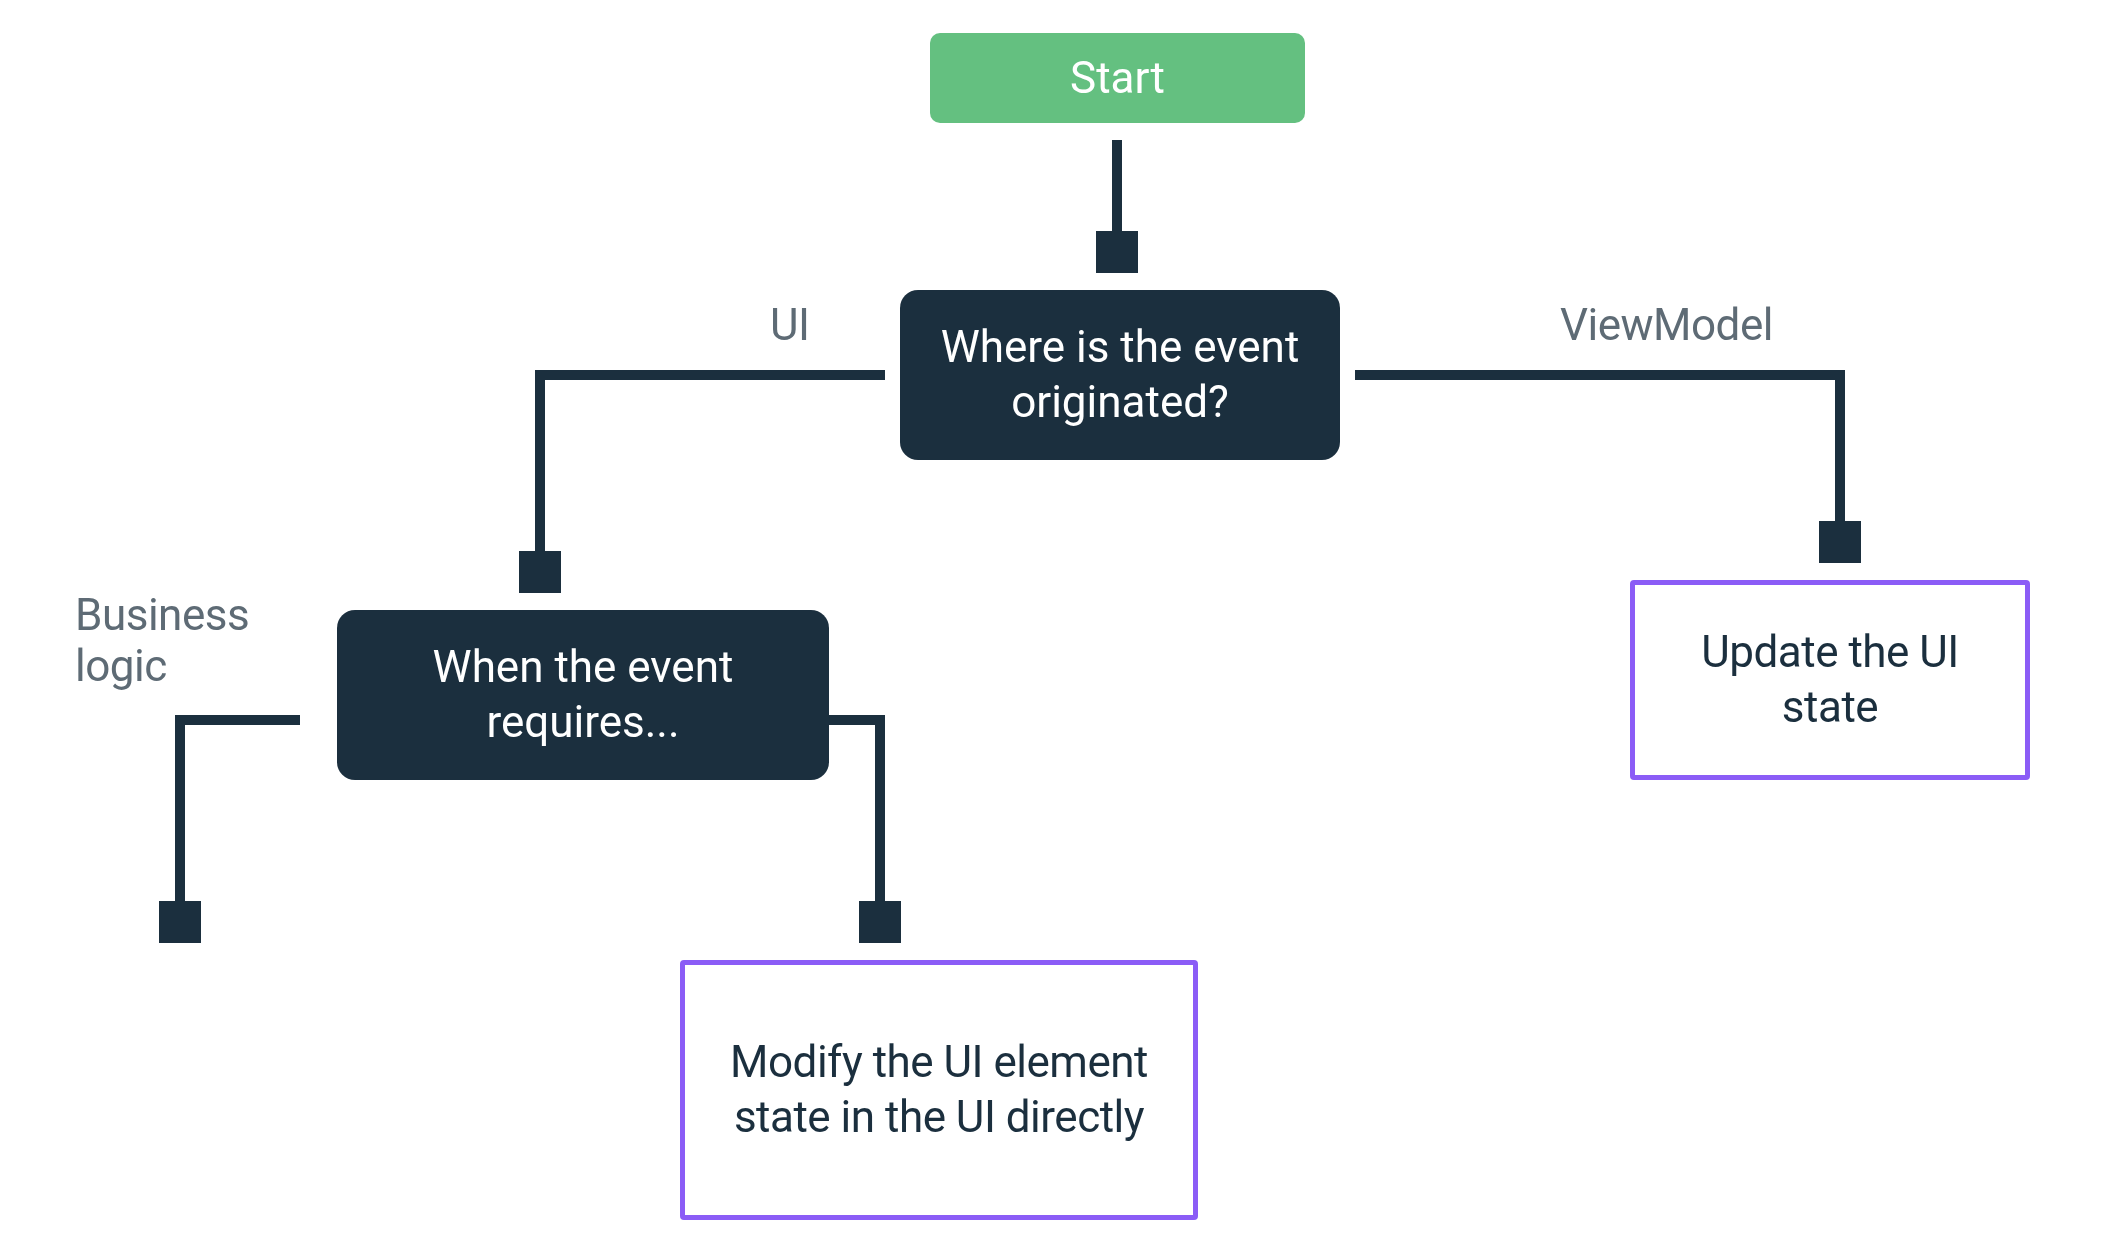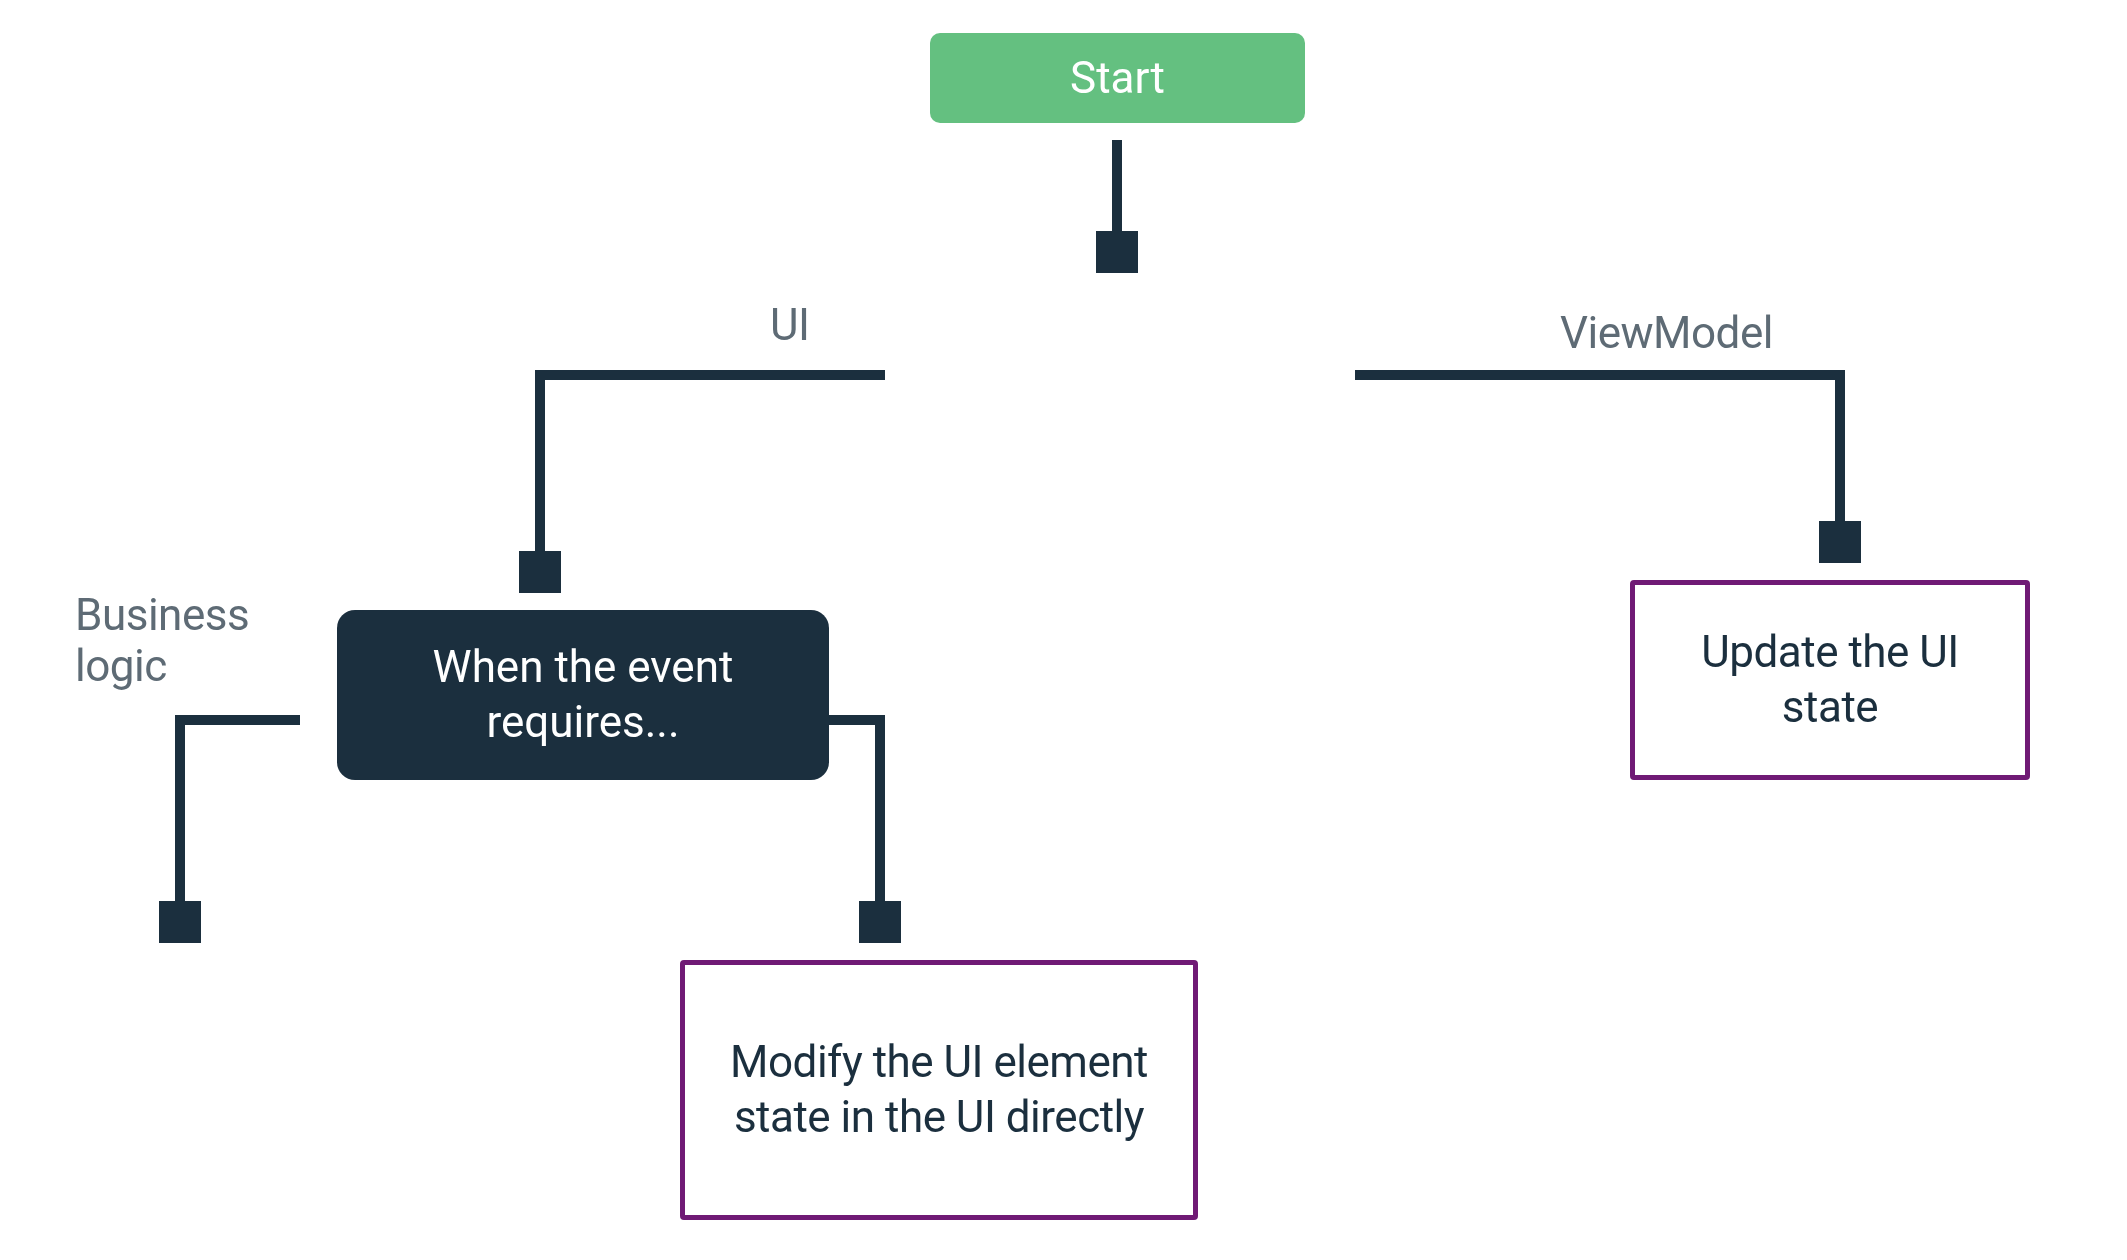--- a/index.html
+++ b/index.html
@@ -32,21 +32,21 @@
     border-radius: 10px;
   }
   .decision {
     background: #1b2f3e;
     color: #ffffff;
     font-size: 44px;
   }
   .result {
     background: #ffffff;
     color: #1b2f3e;
-    border: 5px solid #701a75;
+    border: 5px solid #8b5cf6;
     border-radius: 4px;
     font-size: 44px;
     letter-spacing: -0.5px;
   }
   .edge-label {
     position: absolute;
     color: #5e6b75;
     font-size: 44px;
     letter-spacing: -0.5px;
     line-height: 1.15;
@@ -67,31 +67,32 @@
     stroke-linecap: butt;
   }
 </style>
 </head>
 <body>
 
 <div class="canvas">
 
   <div class="box start" style="left:930px; top:33px; width:375px; height:90px;">Start</div>
 
+  <div class="box decision" style="left:900px; top:290px; width:440px; height:170px;">Where is the event originated?</div>
 
   <div class="box decision" style="left:315px; top:610px; width:492px; height:170px;margin-left:22px;">When the event requires...</div>
 
   <div class="box result" style="left:1630px; top:580px; width:400px; height:200px;">Update the UI state</div>
 
   <div class="box result" style="left:680px; top:960px; width:518px; height:260px;">Modify the UI element state in the UI directly</div>
 
 
   <div class="edge-label" style="left:770px; top:300px;">UI</div>
 
-  <div class="edge-label" style="left:1560px; top:308px;">ViewModel</div>
+  <div class="edge-label" style="left:1560px; top:300px;">ViewModel</div>
 
   <div class="edge-label" style="left:75px; top:590px; width:230px;">Business logic</div>
 
 
   <svg class="arrows" viewBox="0 0 2127 1260">
     <defs>
       <marker id="arrowhead" markerWidth="4.2" markerHeight="4.2" refX="2.4" refY="2.1" orient="auto" markerUnits="strokeWidth">
         <path d="M0,0 L4.2,2.1 L0,4.2 Z" fill="#1b2f3e" stroke="none"></path>
       </marker>
     </defs>

